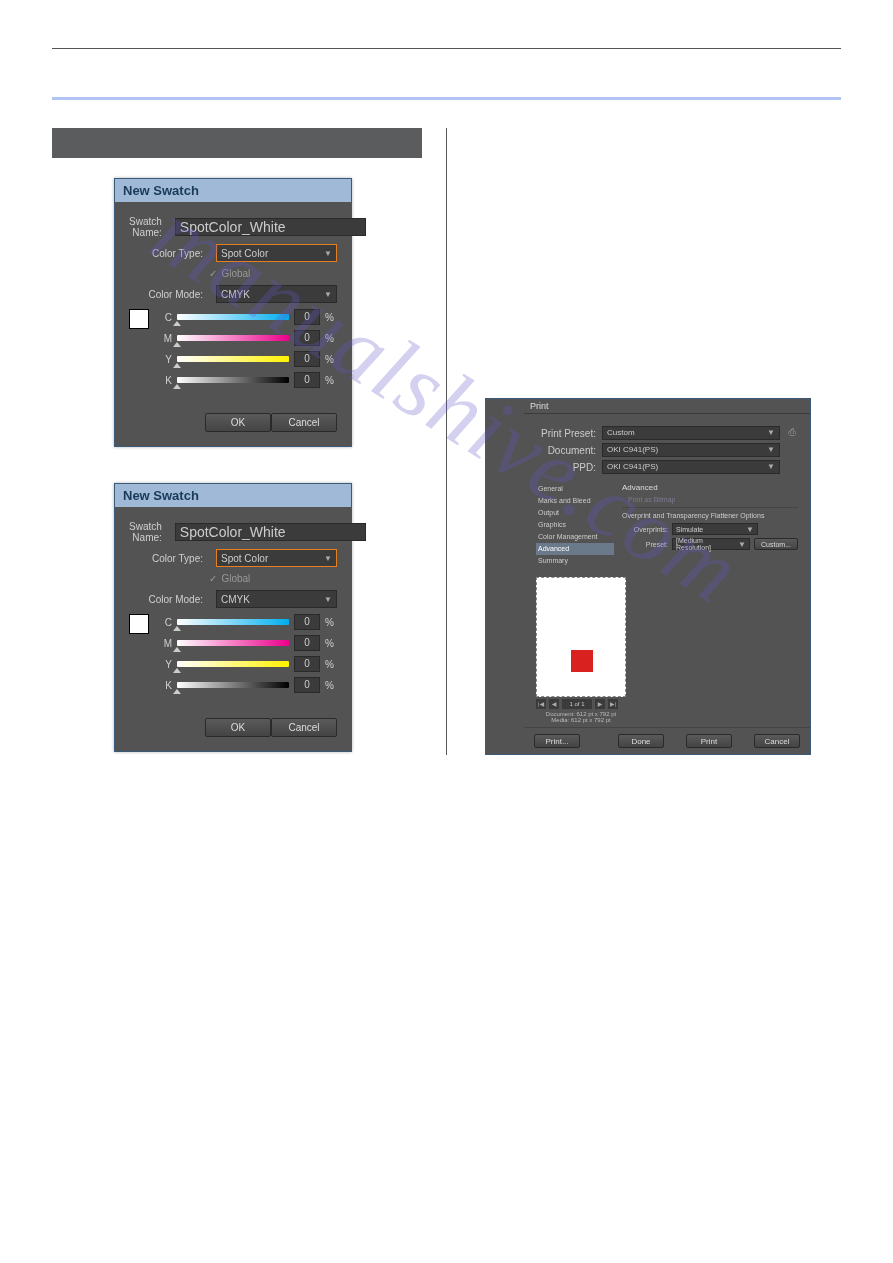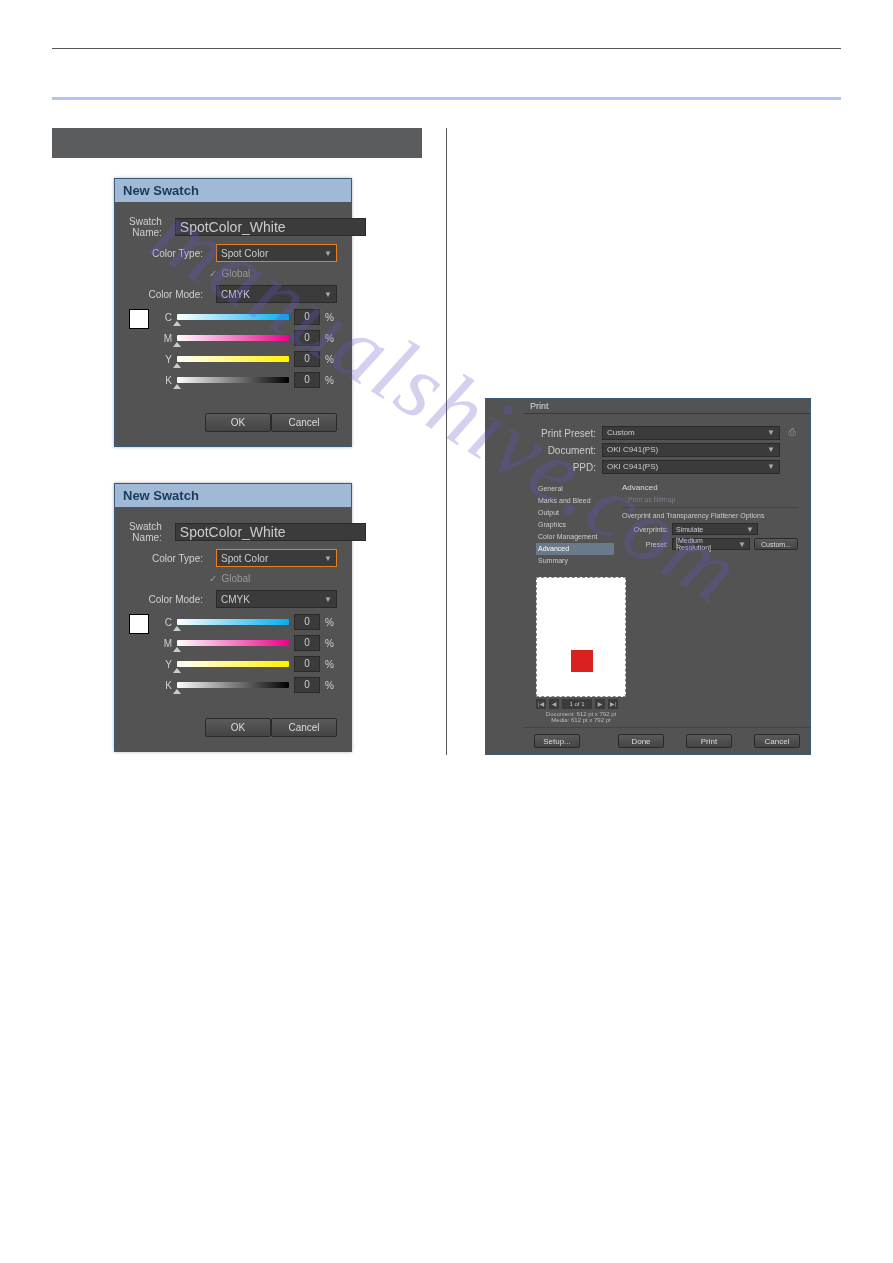--- a/index.html
+++ b/index.html
@@ -298,21 +298,21 @@
             <div class="nav-arrow">|◀</div>
             <div class="nav-arrow">◀</div>
             <div class="nav-input">1 of 1</div>
             <div class="nav-arrow">▶</div>
             <div class="nav-arrow">▶|</div>
           </div>
           <div class="dim-text" style="width:90px;">Document: 612 pt x 792 pt</div>
           <div class="dim-text" style="width:90px;">Media: 612 pt x 792 pt</div>
         </div>
         <div class="print-footer">
-          <div class="pf-btn">Setup...</div>
+          <div class="pf-btn">Print...</div>
           <div class="footer-right">
             <div class="pf-btn">Done</div>
             <div class="pf-btn">Print</div>
             <div class="pf-btn">Cancel</div>
           </div>
         </div>
       </div>
     </div>
   </div>
   <div class="watermark">manualshive.com</div>

